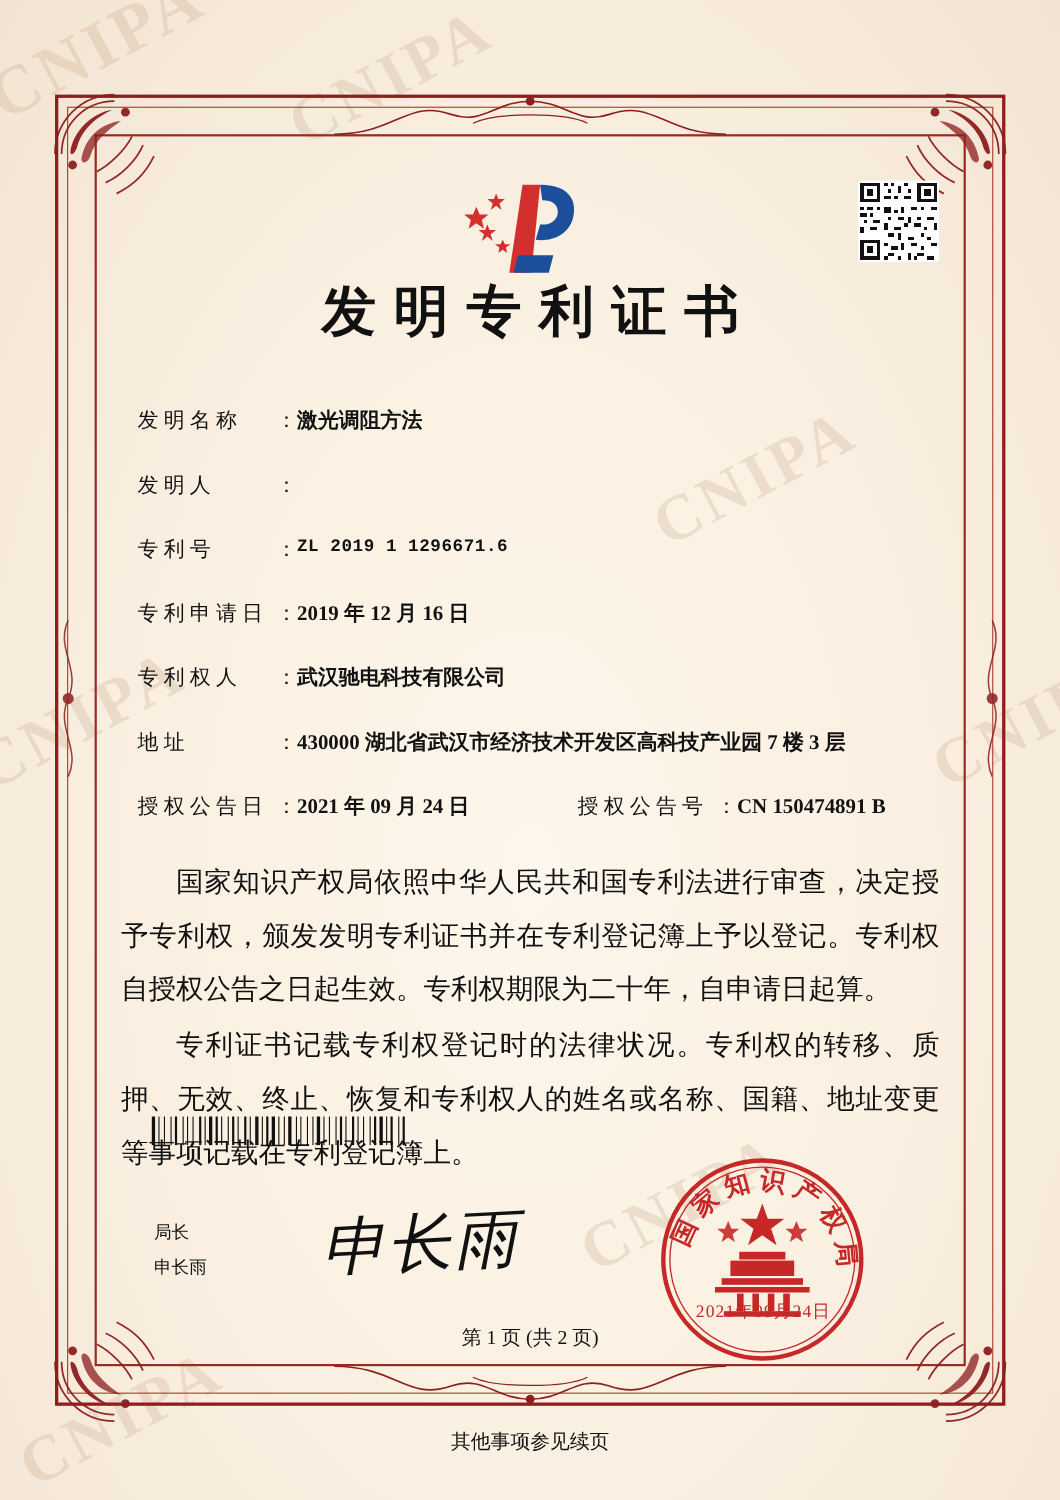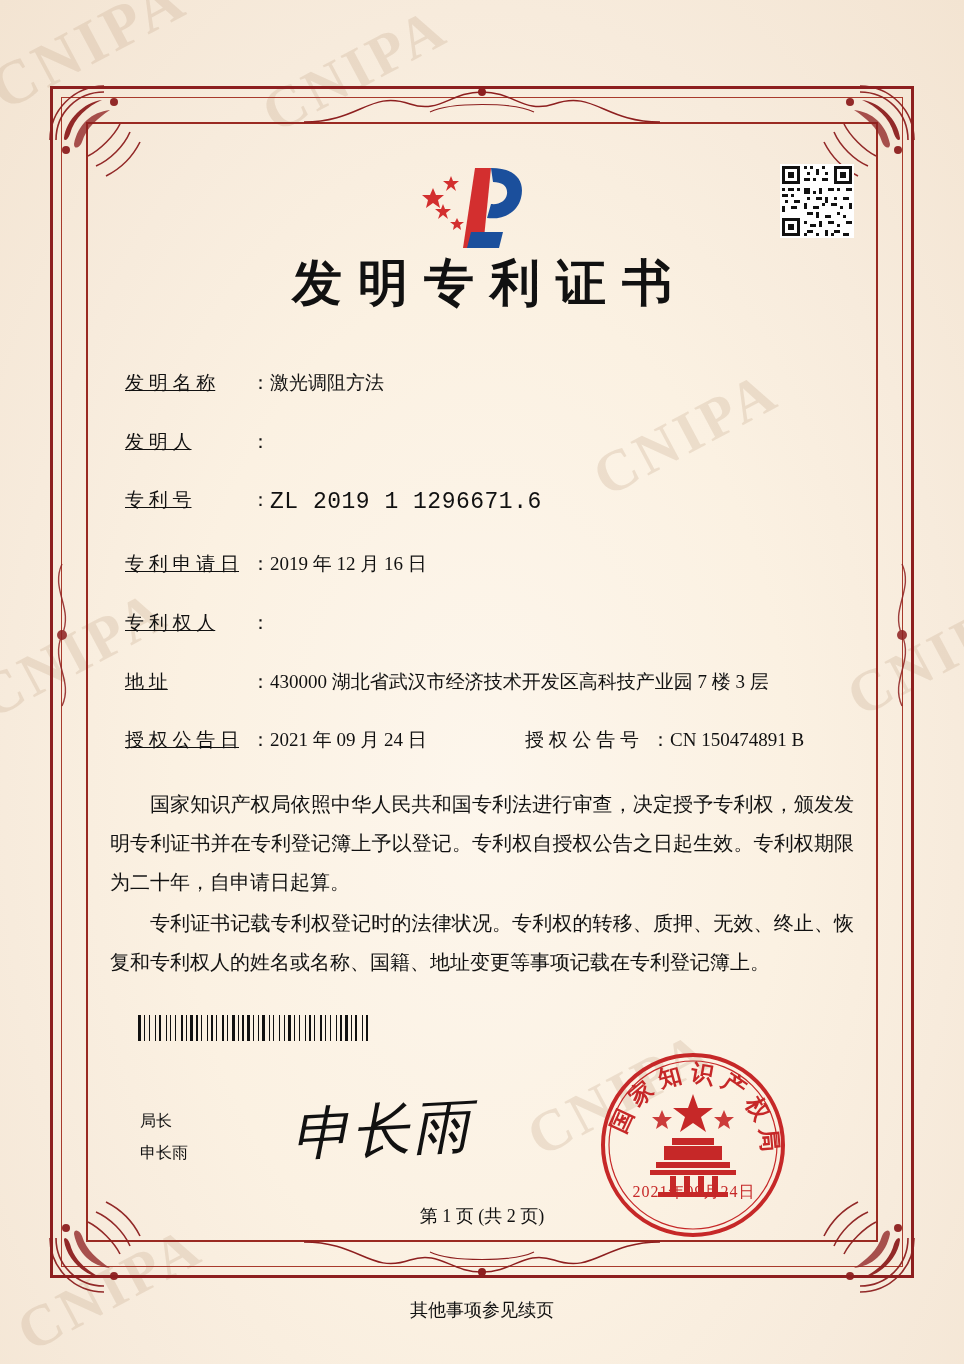--- a/index.html
+++ b/index.html
@@ -149,35 +149,34 @@
     display: flex;
     align-items: flex-start;
     margin: 0 0 31px 15px;
     line-height: 1.45;
   }
   .flabel {
     flex: 0 0 126px;
     display: flex;
     justify-content: space-between;
     white-space: nowrap;
-    text-decoration: underline;
   }
   .fcolon { flex: 0 0 14px; text-align: left; }
-  .fvalue { flex: 1 1 auto; }
-  .fvalue.mono { font-family: "Liberation Mono", "DejaVu Sans Mono", monospace; font-size: 23px; letter-spacing: .5px; }
+  .fvalue { flex: 1 1 auto; font-weight: bold; }
+  .fvalue.mono { font-family: "Liberation Mono", "DejaVu Sans Mono", monospace; font-size: 16px; letter-spacing: .5px; }
 
   .frow.two .fvalue { flex: 0 0 255px; }
   .second-label {
     flex: 0 0 126px;
     white-space: nowrap;
   }
 
   .paras {
     margin-top: 4px;
-    font-size: 20px;
+    font-size: 25px;
     line-height: 1.95;
     color: #111;
     text-align: justify;
   }
   .paras p { margin: 0 0 2px 0; text-indent: 2em; }
 
   
   .barcode {
     position: absolute;
     left: 138px; top: 1015px;
@@ -448,20 +447,21 @@
         <span class="fvalue mono">ZL 2019 1 1296671.6</span>
       </div>
       <div class="frow">
         <span class="flabel">专 利 申 请 日</span>
         <span class="fcolon">：</span>
         <span class="fvalue">2019 年 12 月 16 日</span>
       </div>
       <div class="frow">
         <span class="flabel">专 利 权  人</span>
         <span class="fcolon">：</span>
+        <span class="fvalue">武汉驰电科技有限公司</span>
       </div>
       <div class="frow">
         <span class="flabel">地         址</span>
         <span class="fcolon">：</span>
         <span class="fvalue">430000 湖北省武汉市经济技术开发区高科技产业园 7 楼 3 层</span>
       </div>
       <div class="frow two">
         <span class="flabel">授 权 公 告 日</span>
         <span class="fcolon">：</span>
         <span class="fvalue">2021 年 09 月 24 日</span>

